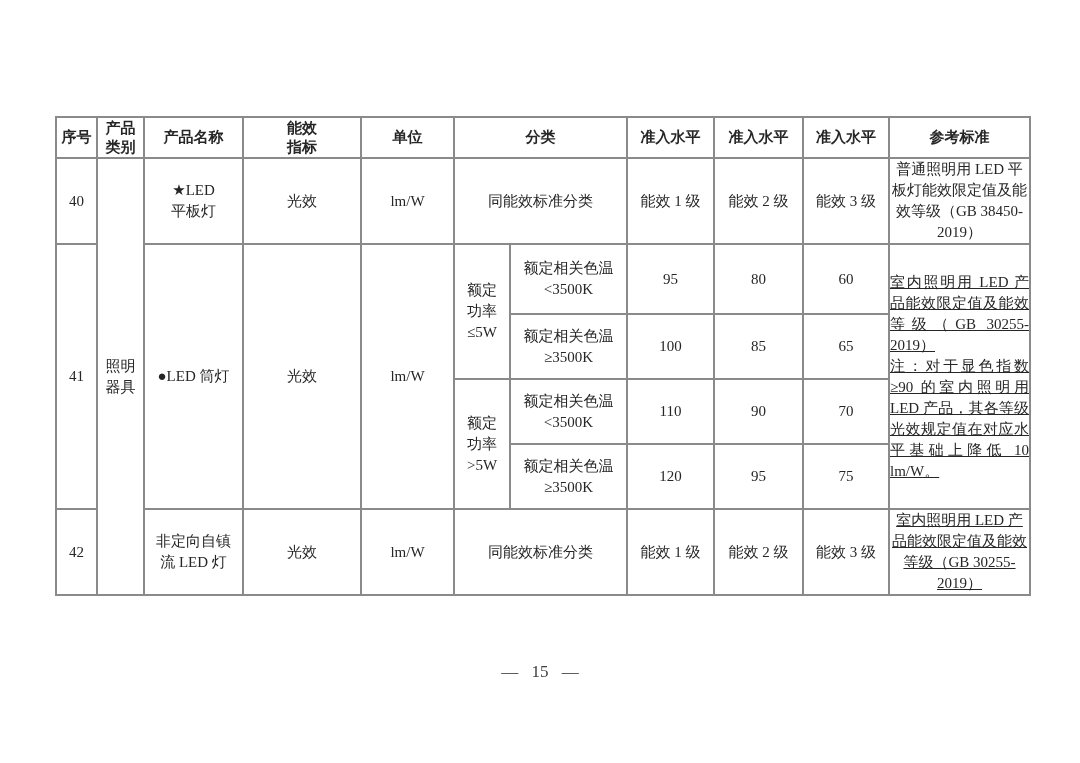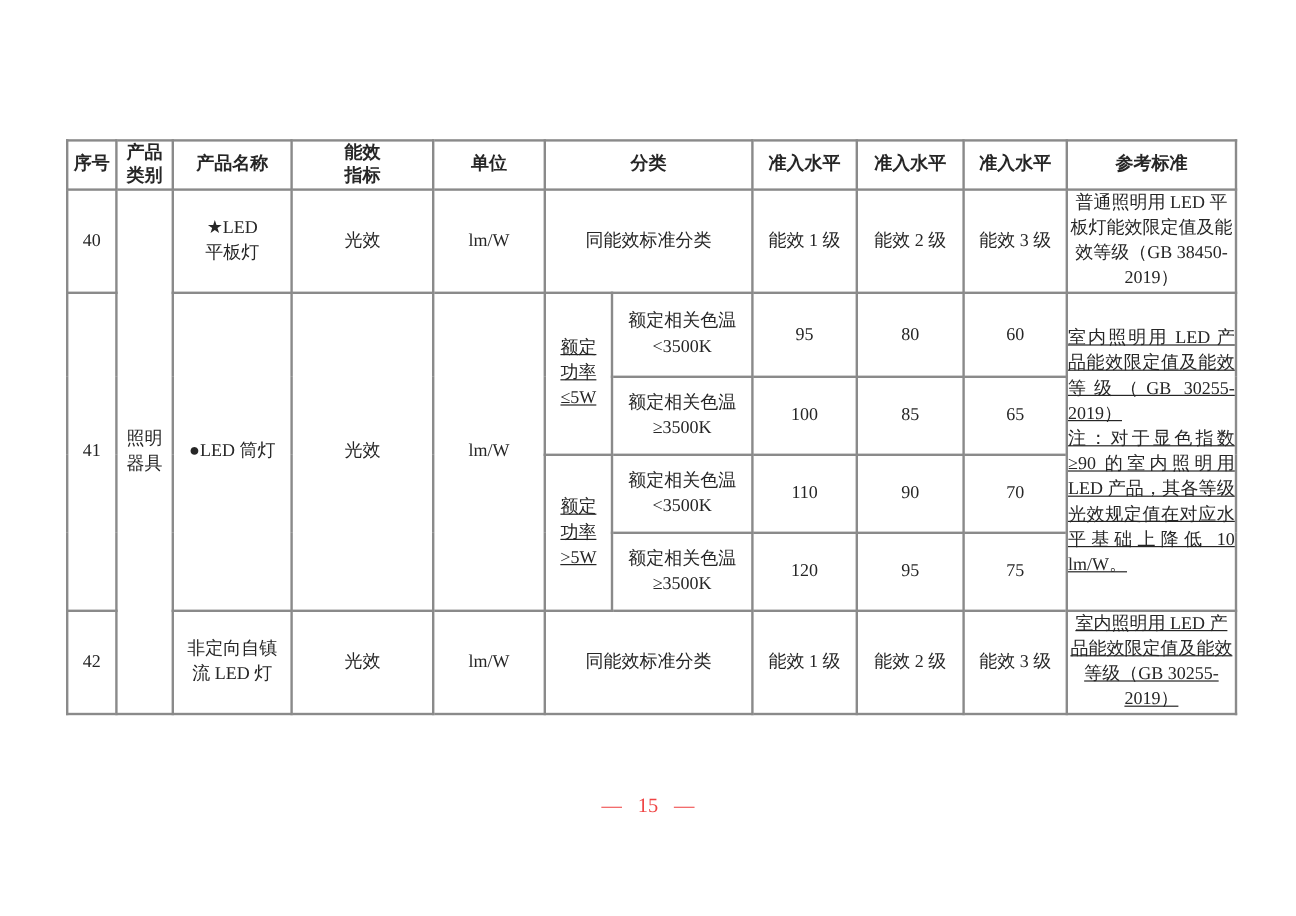--- a/index.html
+++ b/index.html
@@ -38,31 +38,31 @@
   .pre { white-space: pre-line; }
   .ref {
     text-align: justify;
     text-justify: inter-character;
     padding: 3px 7px;
     line-height: 21px;
   }
   .ref-mid { line-height: 19.5px; padding: 2px 7px; }
   .ref-tight { line-height: 19px; padding: 1px 7px; }
   .ref-block { text-align: justify; text-justify: inter-character; text-decoration: underline; }
-  .power { line-height: 20px; text-decoration: underline; }
+  .power { line-height: 20px; }
   .cct { line-height: 21px; }
   .num { font-size: 15.5px; }
   .pagenum {
     position: absolute;
     left: 0;
     width: 1080px;
     top: 662px;
     text-align: center;
     font-size: 17px;
-    color: #ef4444;
+    color: #404040;
     word-spacing: 9px;
   }
 </style>
 </head>
 <body>
 
 <div class="page">
 
   <table class="etable">
     <colgroup>

